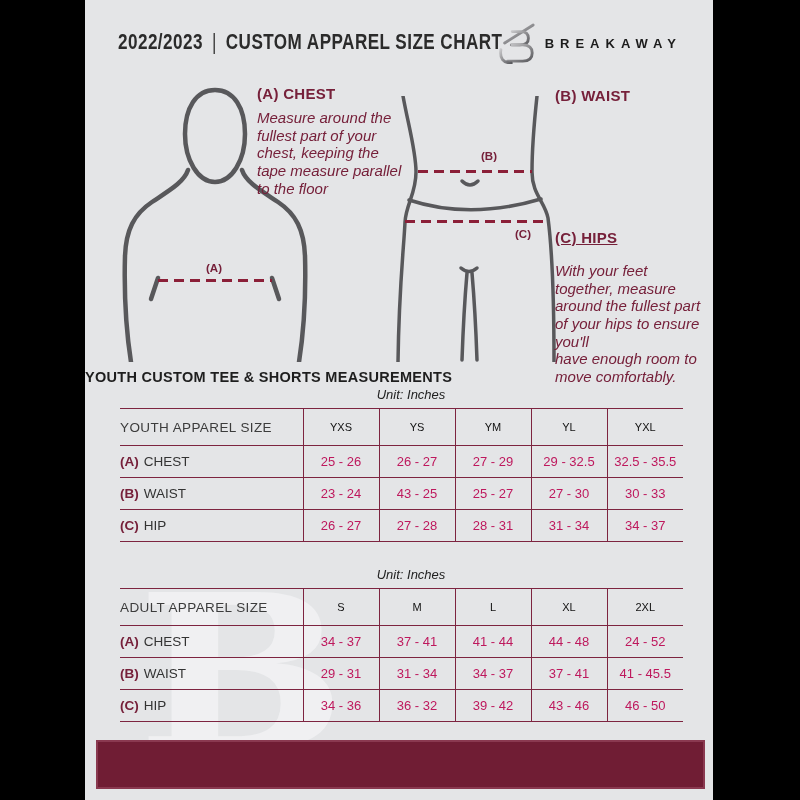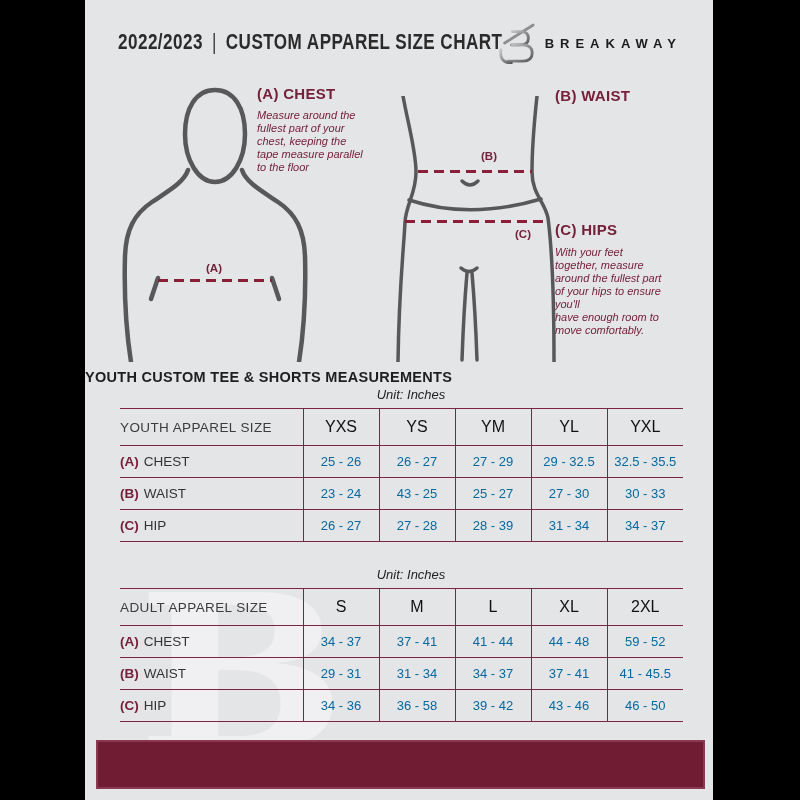--- a/index.html
+++ b/index.html
@@ -10,21 +10,21 @@
   
   .hdr-title{position:absolute;left:33px;top:30px;font-size:19px;font-weight:700;color:#2b2b2b;
     letter-spacing:.5px;white-space:nowrap;transform:scale(.9,1.12);transform-origin:left top;}
   .hdr-sep{padding:0 10px;font-weight:400;color:#3a3a3a;}
   .logo{position:absolute;right:31px;top:22px;display:flex;align-items:center;gap:9px;}
   .logo-text{font-size:13px;font-weight:700;letter-spacing:6px;color:#1c1c1c;white-space:nowrap;}
 
   
   .fig{position:absolute;}
   .g-head{position:absolute;font-size:15px;font-weight:700;color:#76203a;letter-spacing:.3px;white-space:nowrap;}
-  .g-body{position:absolute;font-size:11px;font-style:italic;font-weight:500;color:#76203a;
+  .g-body{position:absolute;font-size:15px;font-style:italic;font-weight:500;color:#76203a;
     line-height:1.18;white-space:pre-line;width:160px;}
   .dash{position:absolute;height:3px;
     background:repeating-linear-gradient(90deg,#8b1f38 0 10px,transparent 10px 16px);}
   .marker{position:absolute;font-size:11.5px;font-weight:700;color:#76203a;}
 
   
   .sec-title{position:absolute;left:0;width:628px;font-size:14.5px;font-weight:700;
     color:#1e1e1e;letter-spacing:.3px;}
   .sec-unit{position:absolute;left:0;width:628px;text-align:center;font-size:13px;font-style:italic;
     font-weight:500;color:#222;margin-left:12px;}
@@ -33,24 +33,24 @@
   .size-table col.c-label{width:183px;}
   .size-table col.c-size{width:76px;}
   .size-table th,.size-table td{padding:0;font-weight:400;}
   .size-table thead th{height:36px;}
   .size-table tbody td{height:31px;}
   .size-table th:not(:first-child),.size-table td:not(:first-child){
     border-left:1.5px solid #7d2440;text-align:center;}
   .size-table thead th{border-bottom:1.5px solid #7d2440;}
   .size-table tbody tr:not(:last-child) td{border-bottom:1.5px solid #7d2440;}
   .label-h{text-align:left;padding-left:13px;font-size:13.5px;letter-spacing:.4px;color:#3c3c3c;}
-  .size-h{font-size:16px;font-weight:700;color:#111;}
+  .size-h{font-size:11px;font-weight:700;color:#111;}
   .rowlabel{text-align:left;padding-left:13px;font-size:13.5px;color:#333;}
   .pfx{color:#76203a;font-weight:700;margin-right:5px;}
-  .cellv{font-size:13px;color:#0369a1;}
+  .cellv{font-size:13px;color:#be185d;}
 
   .watermark{position:absolute;left:52px;top:566px;font-size:215px;line-height:1;font-weight:700;
     color:rgba(250,250,252,.55);z-index:1;transform:scaleX(1.15);transform-origin:left top;
     font-family:"DejaVu Serif","Liberation Serif",serif;}
   .footer-bar{position:absolute;left:11px;top:740px;width:605px;height:45px;background:#701d34;
     border:2px solid #8a3950;z-index:3;}
 </style>
 </head>
 <body>
 
@@ -107,22 +107,22 @@
     <div class="dash" style="left:320px;top:220px;width:138px;"></div>
     <div class="marker" style="left:430px;top:228px;">(C)</div>
 
     <div class="g-head" style="left:172px;top:85px;">(A) CHEST</div>
     <div class="g-body" style="left:172px;top:109px;">Measure around the
 fullest part of your
 chest, keeping the
 tape measure parallel
 to the floor</div>
     <div class="g-head" style="left:470px;top:87px;">(B) WAIST</div>
-    <div class="g-head" style="left:470px;top:221px;">(C) HIPS</div>
-    <div class="g-body" style="left:470px;top:246px;width:158px;">With your feet
+    <div class="g-head" style="left:470px;top:229px;text-decoration:underline;">(C) HIPS</div>
+    <div class="g-body" style="left:470px;top:262px;width:158px;">With your feet
 together, measure
 around the fullest part
 of your hips to ensure
 you'll
 have enough room to
 move comfortably.</div>
 
     <div class="sec-title" style="top:369px;">YOUTH CUSTOM TEE &amp; SHORTS MEASUREMENTS</div>
     <div class="sec-unit" style="top:387px;">Unit: Inches</div>
     <table class="size-table" style="top:408px;">
@@ -158,21 +158,21 @@
           <td class="cellv">23 - 24</td>
           <td class="cellv">43 - 25</td>
           <td class="cellv">25 - 27</td>
           <td class="cellv">27 - 30</td>
           <td class="cellv">30 - 33</td>
         </tr>
         <tr>
           <td class="rowlabel"><span class="pfx">(C)</span><span>HIP</span></td>
           <td class="cellv">26 - 27</td>
           <td class="cellv">27 - 28</td>
-          <td class="cellv">28 - 39</td>
+          <td class="cellv">28 - 31</td>
           <td class="cellv">31 - 34</td>
           <td class="cellv">34 - 37</td>
         </tr>
       </tbody>
     </table>
 
     <div class="sec-unit" style="top:567px;">Unit: Inches</div>
     <div class="watermark">B</div>
     <table class="size-table" style="top:588px;">
       <colgroup>
@@ -193,34 +193,34 @@
           <th class="size-h">2XL</th>
         </tr>
       </thead>
       <tbody>
         <tr>
           <td class="rowlabel"><span class="pfx">(A)</span><span>CHEST</span></td>
           <td class="cellv">34 - 37</td>
           <td class="cellv">37 - 41</td>
           <td class="cellv">41 - 44</td>
           <td class="cellv">44 - 48</td>
-          <td class="cellv">59 - 52</td>
+          <td class="cellv">24 - 52</td>
         </tr>
         <tr>
           <td class="rowlabel"><span class="pfx">(B)</span><span>WAIST</span></td>
           <td class="cellv">29 - 31</td>
           <td class="cellv">31 - 34</td>
           <td class="cellv">34 - 37</td>
           <td class="cellv">37 - 41</td>
           <td class="cellv">41 - 45.5</td>
         </tr>
         <tr>
           <td class="rowlabel"><span class="pfx">(C)</span><span>HIP</span></td>
           <td class="cellv">34 - 36</td>
-          <td class="cellv">36 - 58</td>
+          <td class="cellv">36 - 32</td>
           <td class="cellv">39 - 42</td>
           <td class="cellv">43 - 46</td>
           <td class="cellv">46 - 50</td>
         </tr>
       </tbody>
     </table>
 
     <div class="footer-bar"></div>
   </div>
 </div>

